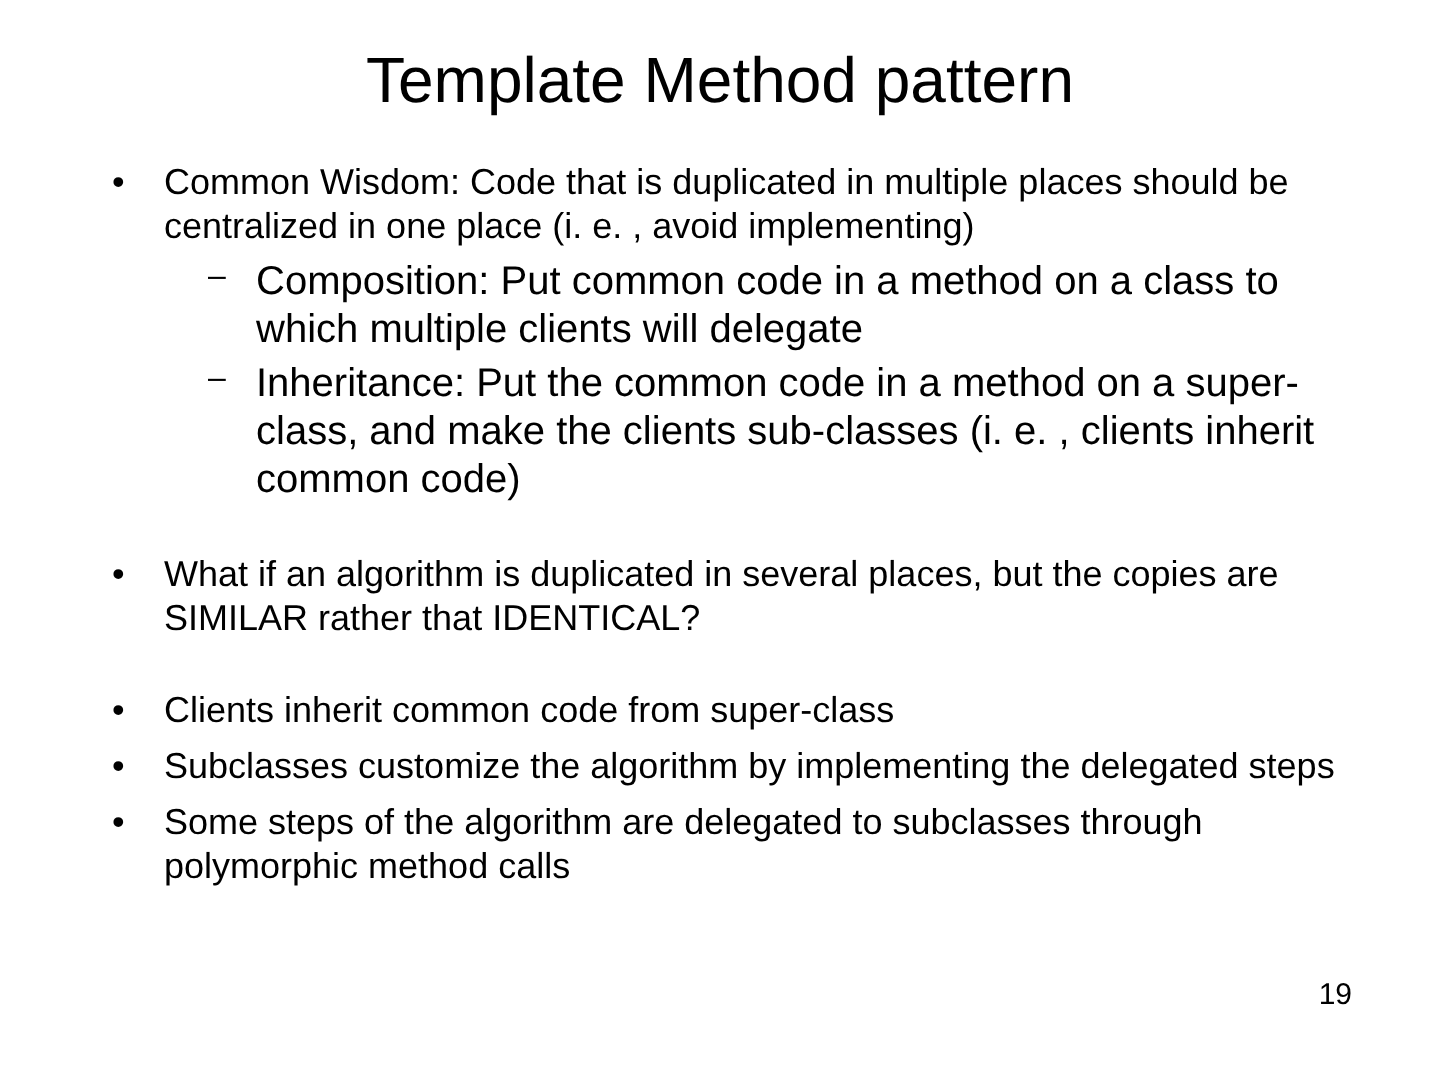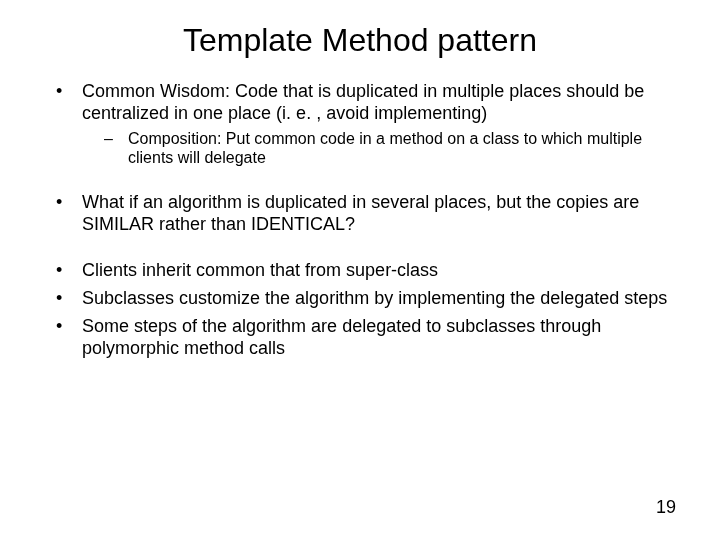--- a/index.html
+++ b/index.html
@@ -35,68 +35,71 @@
     }
     ul.level1 > li::before {
       content: "•";
       position: absolute;
       left: 8px;
       top: 0;
       font-size: 18px;
     }
     ul.level2 {
       list-style: none;
-      font-size: 16px;
+      font-size: 20px;
       line-height: 1.22;
       margin-top: 4px;
       margin-bottom: 4px;
     }
     ul.level2 > li {
       position: relative;
       padding-left: 46px;
       margin-bottom: 2px;
     }
     ul.level2 > li::before {
       content: "–";
       position: absolute;
       left: 22px;
       top: 0;
       font-size: 16px;
     }
     .gap-large { margin-bottom: 24px !important; }
     .page-number {
       position: absolute;
       right: 44px;
-      bottom: 22px;
-      font-size: 18px;
+      bottom: 34px;
+      font-size: 15px;
     }
   </style>
 </head>
 <body>
 
 <div class="slide">
   <h1 class="title">Template Method pattern</h1>
 
   <ul class="level1">
 
     <li class="gap-large">
       <span>Common Wisdom: Code that is duplicated in multiple places should be centralized in one place (i. e. , avoid implementing)</span>
       <ul class="level2">
         <li>
           <span>Composition: Put common code in a method on a class to which multiple clients will delegate</span>
         </li>
+        <li>
+          <span>Inheritance: Put the common code in a method on a super-class, and make the clients sub-classes (i. e. , clients inherit common code)</span>
+        </li>
       </ul>
     </li>
 
     <li class="gap-large">
-      <span>What if an algorithm is duplicated in several places, but the copies are SIMILAR rather than IDENTICAL?</span>
+      <span>What if an algorithm is duplicated in several places, but the copies are SIMILAR rather that IDENTICAL?</span>
     </li>
 
     <li>
-      <span>Clients inherit common that from super-class</span>
+      <span>Clients inherit common code from super-class</span>
     </li>
     <li>
       <span>Subclasses customize the algorithm by implementing the delegated steps</span>
     </li>
     <li>
       <span>Some steps of the algorithm are delegated to subclasses through polymorphic method calls</span>
     </li>
 
   </ul>
 

